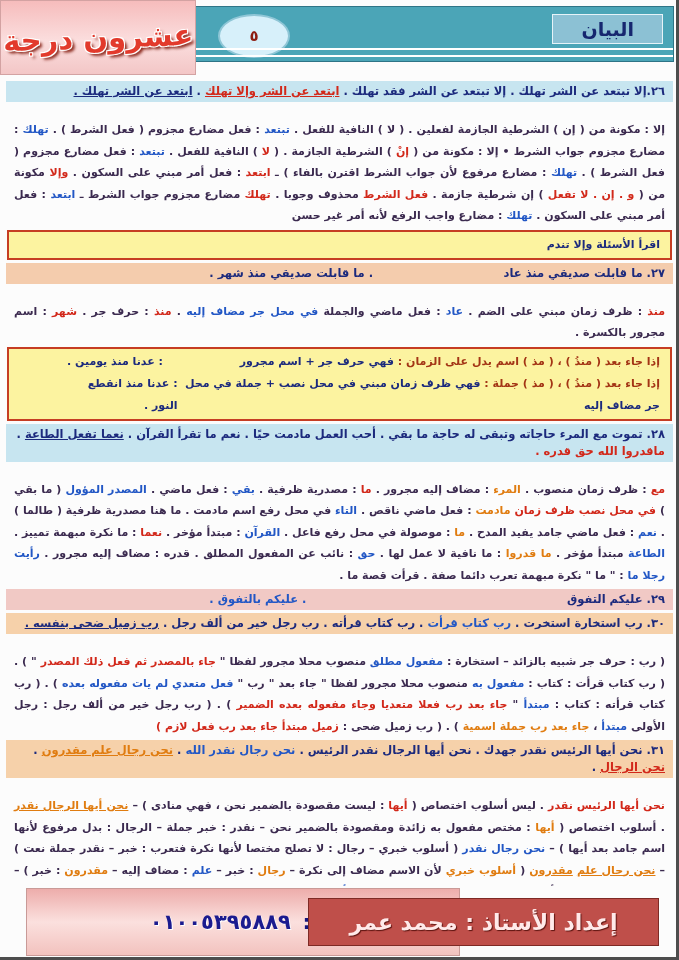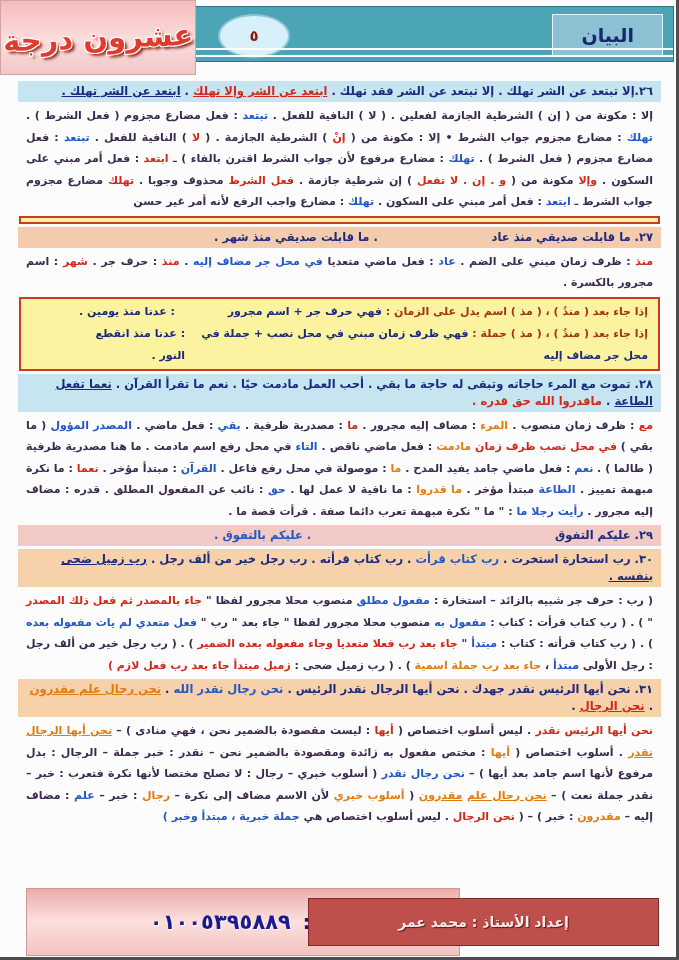--- a/index.html
+++ b/index.html
@@ -6,40 +6,40 @@
   .page{width:679px;height:960px;margin:0 auto;background:#fcfcfc;position:relative;
         font-family:"DejaVu Sans",sans-serif;direction:rtl;overflow:hidden;
         display:flex;flex-direction:column;
         box-shadow:inset -3px 0 0 #4d4d4d, inset 0 -3px 0 #4d4d4d;}
   
   .topbar{position:relative;height:78px;flex:0 0 auto;}
   .tealbar{position:absolute;right:5px;left:193px;top:6px;height:54px;background:#4ba5b7;
            border:1px solid #2e7486;}
   .tealbar .lines{position:absolute;left:0;right:0;bottom:4px;height:5px;
            border-top:2px solid #fff;border-bottom:2px solid #fff;}
-  .title-box{position:absolute;right:10px;top:7px;padding:9px 28px;background:#8cc1d4;
+  .title-box{position:absolute;right:10px;top:7px;padding:3px 28px;background:#8cc1d4;
            border:1px solid #e6f3f8;color:#16276f;font-size:19px;font-weight:bold;}
   .badge{position:absolute;left:24px;top:7px;width:68px;height:40px;background:#d7f0fa;
            border:2px solid #8fc6d6;border-radius:50%;color:#8d1d12;font-weight:bold;
            font-size:15px;display:flex;align-items:center;justify-content:center;}
   .banner{position:absolute;left:0;top:0;width:194px;height:73px;
            background:linear-gradient(180deg,#f6bcbc,#fbdede 55%,#f3c6c6);
            border:1px solid #d3a2a2;display:flex;align-items:center;justify-content:center;}
   .banner span{color:#e23a2c;font-size:29px;font-weight:bold;transform:rotate(-2deg);
            text-shadow:1px 1px 0 #fff,-1px -1px 0 #fff,1px -1px 0 #fff,-1px 1px 0 #fff,3px 3px 3px #8d2b1f;}
   
-  .content{flex:1 1 auto;overflow:hidden;padding:0 16px;}
+  .content{flex:1 1 auto;overflow:hidden;padding:0 4px;}
   .sec-header{margin:3px 2px 2px;padding:2px 8px;font-size:11.5px;font-weight:bold;line-height:17px;}
   .bg-blue{background:#c7e5f0;}
   .bg-peach{background:#f6d1aa;}
   .bg-peach2{background:#f4ccad;}
   .bg-pink{background:#f1c9c5;}
   .split{display:grid;grid-template-columns:1.1fr 1fr 0.9fr;}
   .sp-c{text-align:left;}
-  .sec-body{margin:3px 4px 3px;padding:0 6px;font-size:11px;font-weight:bold;line-height:21.5px;
+  .sec-body{margin:17px 4px 3px;padding:0 6px;font-size:11px;font-weight:bold;line-height:21.5px;
             text-align:justify;text-align-last:right;color:#3b2a4f;}
   .note{margin:3px 3px;background:#fcf3a0;border:2px solid #c63d23;padding:2px 10px;
         font-size:11px;font-weight:bold;line-height:22px;}
   .note-row{display:flex;justify-content:space-between;align-items:center;}
   .off80{margin-left:78px;}
   .off50{margin-left:48px;}
   
   .c-d{color:#3b2a4f;} .c-n{color:#1c2a7d;} .c-r{color:#d2281a;} .c-b{color:#2257c5;}
   .c-o{color:#e07c10;} .c-y{color:#a33415;}
   .c-u{color:#2257c5;}
@@ -49,21 +49,21 @@
   
   .footer{position:relative;height:74px;flex:0 0 auto;}
   .phone-box{position:absolute;left:26px;top:2px;width:432px;height:66px;
         background:linear-gradient(180deg,#edadab,#fbe0de 50%,#f2c2be);
         border:1px solid #c99a97;display:flex;align-items:center;justify-content:center;gap:12px;}
   .phone-label{color:#15157d;font-size:19px;font-weight:bold;}
   .phone-num{color:#1b1b8f;font-size:21px;font-weight:bold;letter-spacing:1px;
         text-shadow:1px 1px 0 #fff;}
   .credit-box{position:absolute;left:308px;right:20px;top:12px;height:46px;background:#bf4f4a;
         border:1px solid #7e2a25;z-index:2;display:flex;align-items:center;justify-content:center;
-        color:#ffeaea;font-size:14px;font-weight:bold;text-shadow:1px 1px 1px #5d1410;}
+        color:#ffeaea;font-size:22px;font-weight:bold;text-shadow:1px 1px 1px #5d1410;}
 </style>
 </head>
 <body>
 
 <div class="page">
 
   <div class="topbar">
     <div class="tealbar">
       <div class="title-box">البيان</div>
       <div class="badge">٥</div>
@@ -79,30 +79,31 @@
     <div class="sec-header bg-blue"><span class="c-n">٢٦.إلا تبتعد عن الشر تهلك . إلا تبتعد عن الشر فقد تهلك . </span><span class="c-ru">ابتعد عن الشر وإلا تهلك</span><span class="c-n"> . </span><span class="c-nu">ابتعد عن الشر تهلك .</span></div>
     <p class="sec-body">
       <span><span class="c-d">إلا : مكونة من ( إن ) الشرطية الجازمة لفعلين . ( لا ) النافية للفعل . </span><span class="c-b">تبتعد</span><span class="c-d"> : فعل مضارع مجزوم ( فعل الشرط ) . </span><span class="c-b">تهلك</span><span class="c-d"> : مضارع مجزوم جواب</span></span>
       <span><span class="c-d">الشرط • إلا : مكونة من ( </span><span class="c-r">إنْ</span><span class="c-d"> ) الشرطية الجازمة . ( </span><span class="c-r">لا</span><span class="c-d"> ) النافية للفعل . </span><span class="c-b">تبتعد</span><span class="c-d"> : فعل مضارع مجزوم ( فعل الشرط ) . </span><span class="c-b">تهلك</span><span class="c-d"> : مضارع مرفوع لأن</span></span>
       <span><span class="c-d">جواب الشرط اقترن بالفاء ) ـ </span><span class="c-r">ابتعد</span><span class="c-d"> : فعل أمر مبني على السكون . </span><span class="c-r">وإلا</span><span class="c-d"> مكونة من ( </span><span class="c-r">و . إن . لا تفعل</span><span class="c-d"> ) إن شرطية جازمة . </span><span class="c-r">فعل الشرط</span><span class="c-d"> محذوف وجوبا .</span></span>
       <span><span class="c-r">تهلك</span><span class="c-d"> مضارع مجزوم جواب الشرط ـ </span><span class="c-b">ابتعد</span><span class="c-d"> : فعل أمر مبني على السكون . </span><span class="c-b">تهلك</span><span class="c-d"> : مضارع واجب الرفع لأنه أمر غير حسن</span></span>
     </p>
 
     <div class="note">
       <div class="note-row">
+        <span class="off80"><span class="c-n">اقرأ الأسئلة وإلا تندم</span></span>
       </div>
     </div>
 
     <div class="sec-header bg-peach2 split">
       <span><span class="c-n">٢٧. ما قابلت صديقي منذ عاد</span></span>
       <span class="sp-c"><span class="c-n">. ما قابلت صديقي منذ شهر .</span></span>
       <span></span>
     </div>
     <p class="sec-body">
-      <span><span class="c-r">منذ</span><span class="c-d"> : ظرف زمان مبني على الضم . </span><span class="c-b">عاد</span><span class="c-d"> : فعل ماضي متعديا </span><span class="c-u">في محل جر مضاف إليه</span><span class="c-d"> . </span><span class="c-r">منذ</span><span class="c-d"> : حرف جر . </span><span class="c-r">شهر</span><span class="c-d"> : اسم مجرور بالكسرة .</span></span>
+      <span><span class="c-r">منذ</span><span class="c-d"> : ظرف زمان مبني على الضم . </span><span class="c-b">عاد</span><span class="c-d"> : فعل ماضي والجملة </span><span class="c-u">في محل جر مضاف إليه</span><span class="c-d"> . </span><span class="c-r">منذ</span><span class="c-d"> : حرف جر . </span><span class="c-r">شهر</span><span class="c-d"> : اسم مجرور بالكسرة .</span></span>
     </p>
 
     <div class="note">
       <div class="note-row">
         <span><span class="c-y">إذا جاء بعد ( منذُ ) ، ( مذ ) اسم يدل على الزمان : </span><span class="c-n">فهي حرف جر + اسم مجرور</span></span>
         <span class="off50"><span class="c-n">: عدنا منذ يومين .</span></span>
       </div>
       <div class="note-row">
         <span><span class="c-y">إذا جاء بعد ( منذُ ) ، ( مذ ) جملة : </span><span class="c-n">فهي ظرف زمان مبني في محل نصب + جملة في محل جر مضاف إليه</span></span>
         <span class="off50"><span class="c-n">: عدنا منذ انقطع النور .</span></span>

